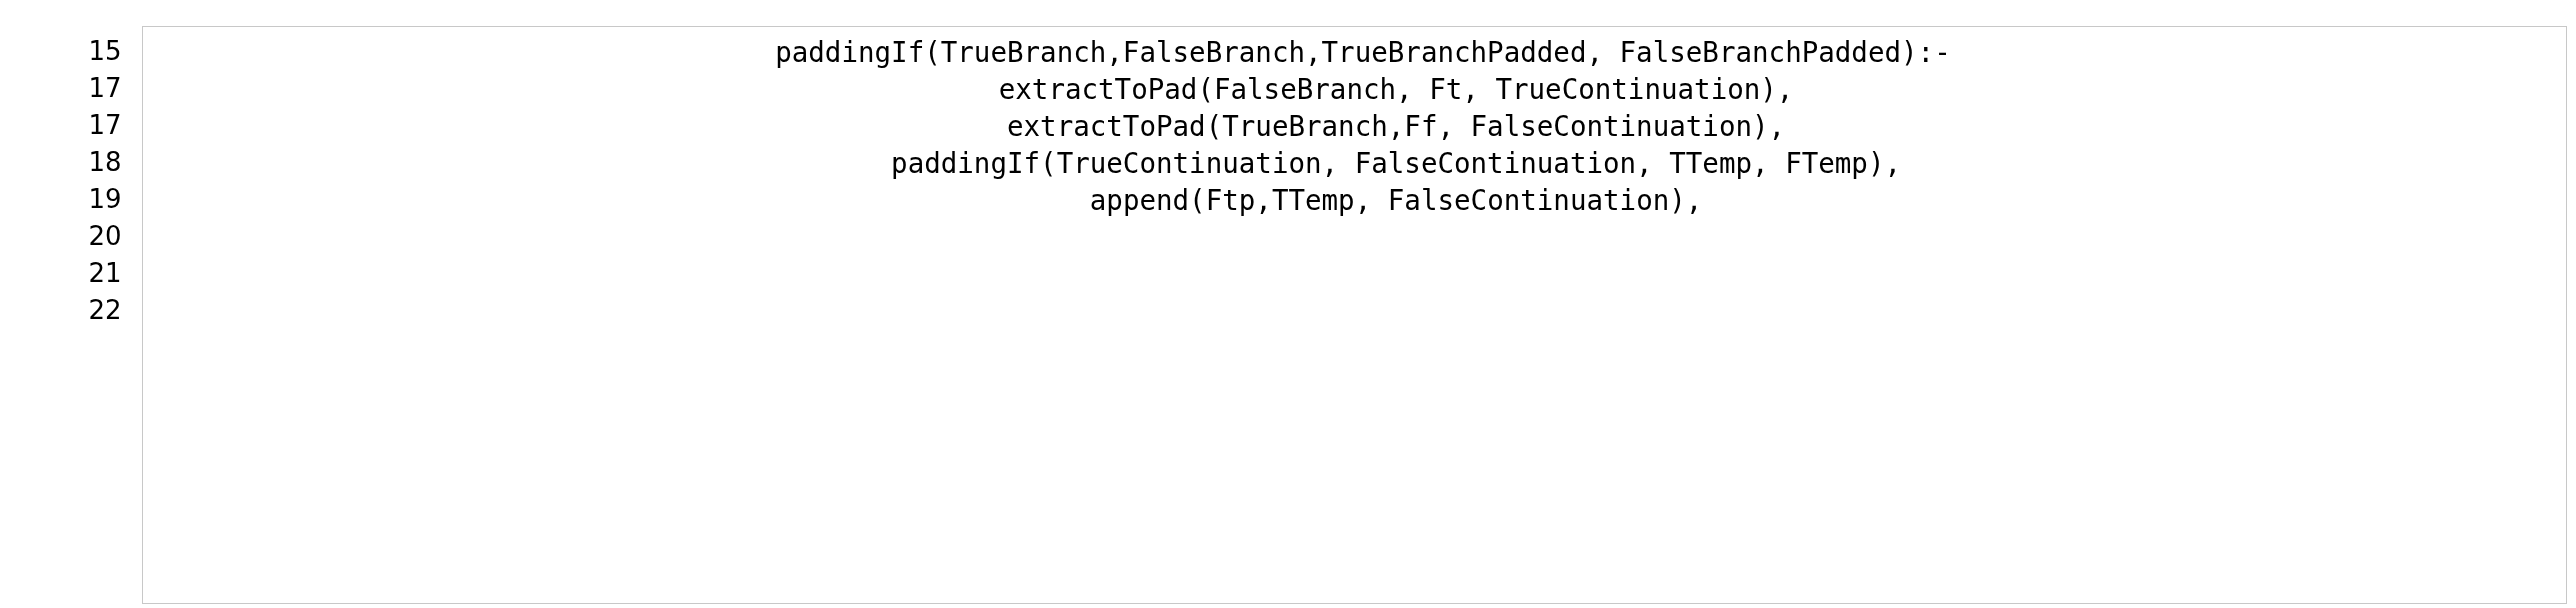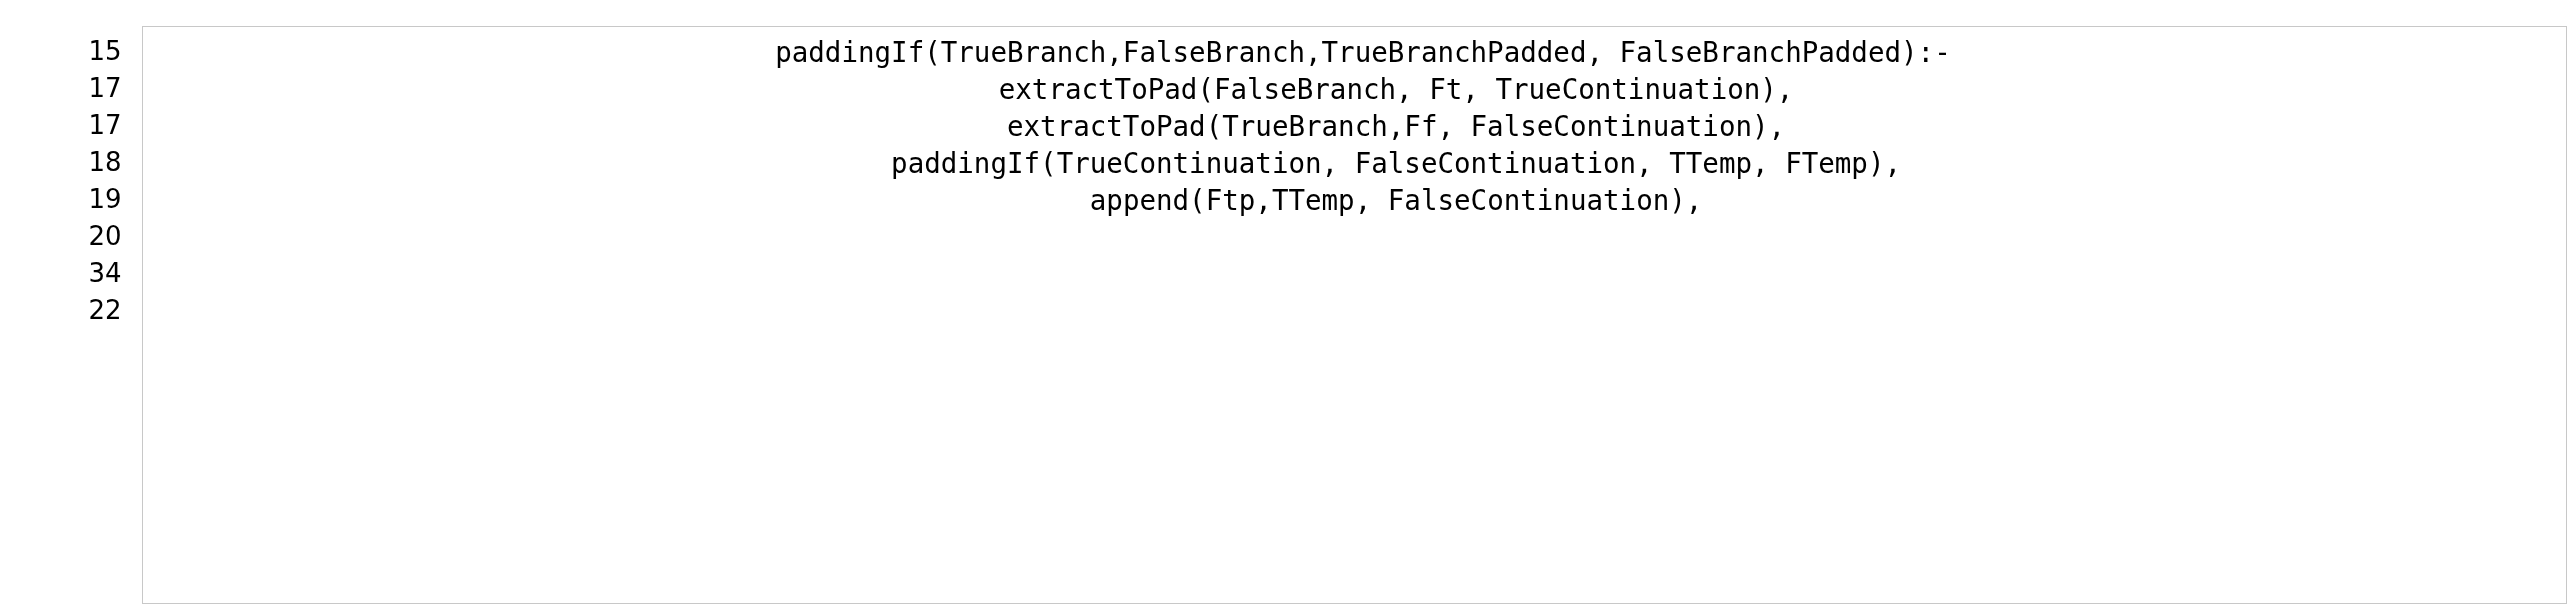--- a/index.html
+++ b/index.html
@@ -74,21 +74,21 @@
 
 <div id="code-listing">
 
   <div class="gutter">
     <div class="gutter-line">15</div>
     <div class="gutter-line">17</div>
     <div class="gutter-line">17</div>
     <div class="gutter-line">18</div>
     <div class="gutter-line">19</div>
     <div class="gutter-line">20</div>
-    <div class="gutter-line">34</div>
+    <div class="gutter-line">21</div>
     <div class="gutter-line">22</div>
   </div>
 
   <div class="code-box">
     <div class="code-line">paddingIf(TrueBranch,FalseBranch,TrueBranchPadded, FalseBranchPadded):-</div>
     <div class="code-line">    extractToPad(FalseBranch, Ft, TrueContinuation),</div>
     <div class="code-line">    extractToPad(TrueBranch,Ff, FalseContinuation),</div>
     <div class="code-line">    paddingIf(TrueContinuation, FalseContinuation, TTemp, FTemp),</div>
     <div class="code-line">    append(Ftp,TTemp, FalseContinuation),</div>
   </div>

